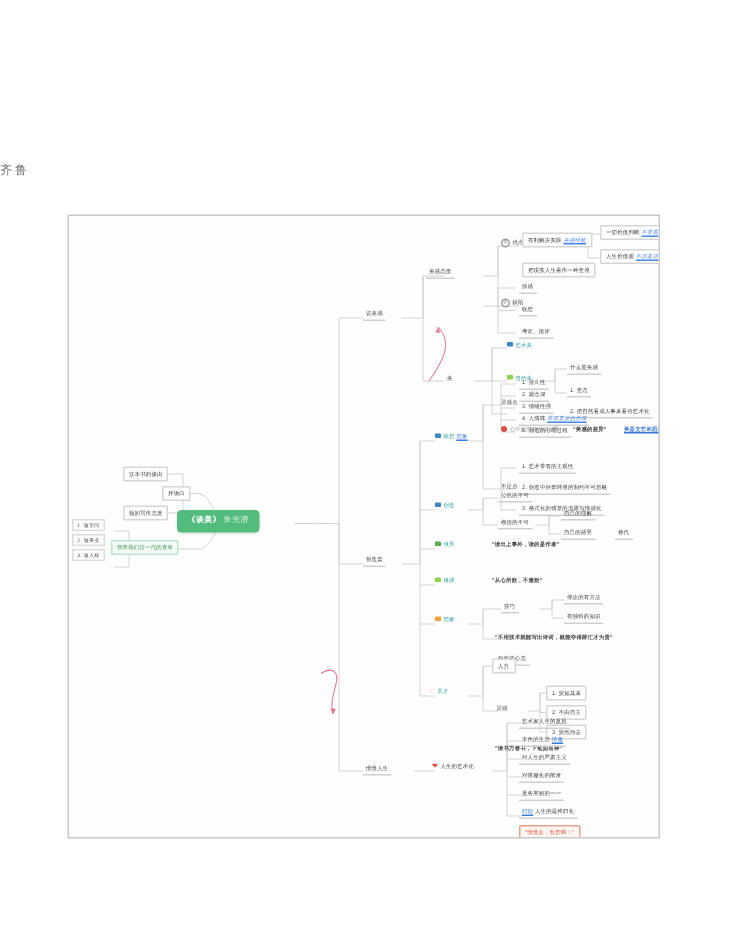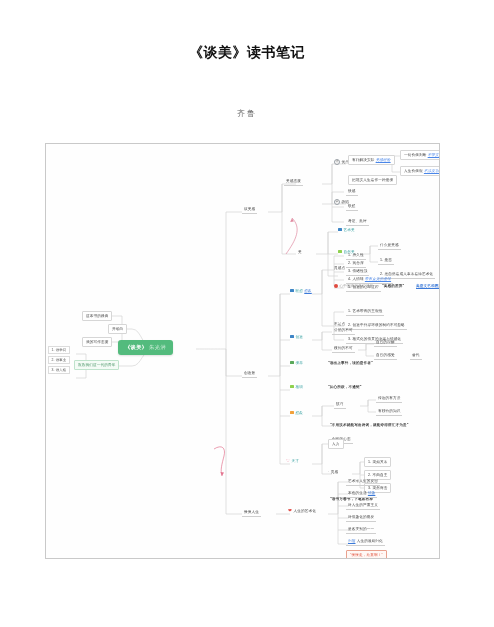--- a/index.html
+++ b/index.html
@@ -14,21 +14,21 @@
   .page{position:relative;width:494px;height:627px;}
 
   .doc-title{
     position:absolute;left:0;top:44px;width:494px;
     text-align:center;
     font-size:14px;font-weight:bold;color:#111;
     letter-spacing:.5px;
   }
   .doc-byline{
     position:absolute;left:0;top:108px;width:494px;
-    text-align:center;font-size:8px;color:#6b6b6b;
+    font-size:8px;color:#6b6b6b;
     letter-spacing:2px;
     font-family:Liberation Serif, serif;
   }
 
   .canvas{
     position:absolute;left:45px;top:143px;
     width:393px;height:414px;
     background:#fefefe;
     border:1px solid #c9c9c9;
     overflow:hidden;
@@ -106,21 +106,20 @@
   .mini-list .row{
     display:block;border:.5px solid #dcdcdc;background:#fff;
     padding:1px 2.5px;margin-bottom:1.5px;font-size:3.4px;color:#555;
   }
 </style>
 </head>
 <body>
 
 <div class="page">
 
-  <div class="doc-title">《谈美》读书笔记</div>
   <div class="doc-byline">齐鲁</div>
 
   <div class="canvas">
     <div class="canvas-inner">
 
       <svg class="links" viewBox="0 0 393 414">
         <g fill="none" stroke="#cfcfcf" stroke-width="0.6">
 
           <path d="M150 205 C168 205 168 205 180 205"></path>
           <path d="M180 205 L180 68"></path>

